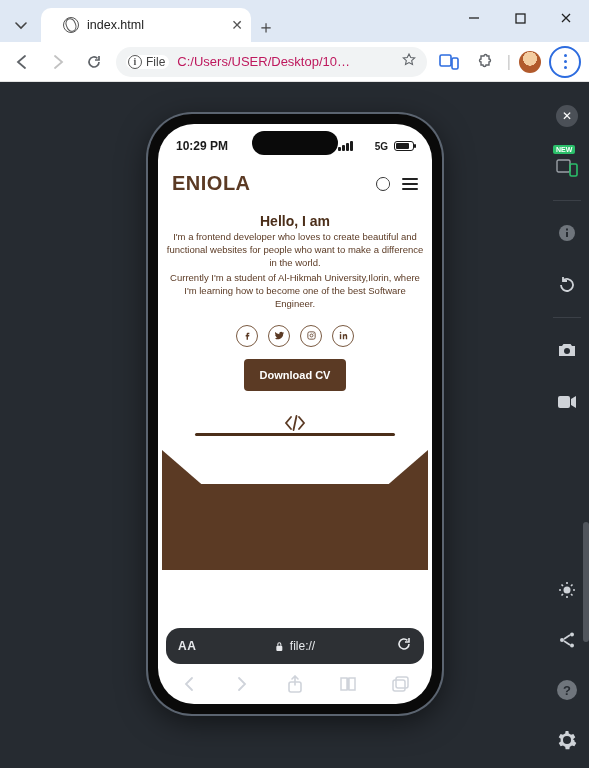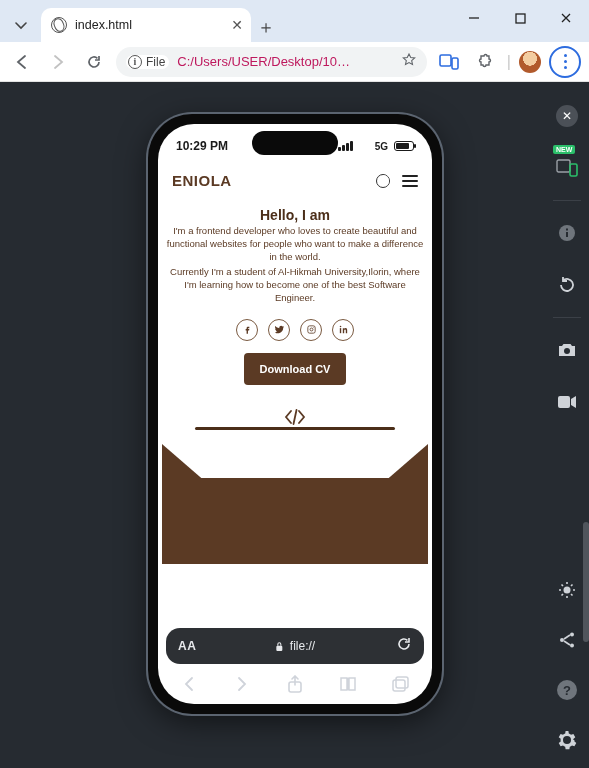--- a/index.html
+++ b/index.html
@@ -10,21 +10,21 @@
   .titlebar {
     height: 42px; background:#dfe8f4; display:flex; align-items:flex-end;
     position:relative;
   }
   .titlebar .dropdown-btn{
     width:30px;height:32px;margin:0 5px 0 6px;display:flex;align-items:center;justify-content:center;
     border-radius:8px;
   }
   .titlebar .tab{
     height:34px;background:#fff;border-radius:10px 10px 0 0;display:flex;align-items:center;
-    padding:0 10px;gap:8px;min-width:210px;position:relative;
+    padding:0 22px;gap:8px;min-width:210px;position:relative;
   }
   .titlebar .tab .favicon{
     width:16px;height:16px;border:1.3px solid #555;border-radius:50%;position:relative;
     display:flex;align-items:center;justify-content:center;
   }
   .titlebar .tab .favicon::after{
     content:"";position:absolute;width:12px;height:8px;border:1.3px solid #555;border-radius:50%/60%;
     transform:rotate(68deg);
   }
   .titlebar .tab .tab-title{font-size:12.5px;color:#222;}
@@ -106,21 +106,21 @@
   .net-label{font-size:10px;font-weight:700;color:#1a1a1a;margin-left:20px;}
   .battery{width:20px;height:10px;border:1.3px solid #1a1a1a;border-radius:3px;position:relative;margin-left:4px;}
   .battery::after{content:"";position:absolute;right:-3px;top:2px;width:2px;height:4px;background:#1a1a1a;border-radius:1px;}
   .battery .fill{position:absolute;left:1px;top:1px;bottom:1px;width:70%;background:#1a1a1a;border-radius:1px;}
 
   
   .site{flex:1;overflow:hidden;display:flex;flex-direction:column;}
   .site-header{
     display:flex;align-items:center;justify-content:space-between;padding:10px 14px 8px;
   }
-  .logo{font-weight:700;color:#5b3a24;font-size:15px;letter-spacing:.5px;}
+  .logo{font-weight:700;color:#5b3a24;font-size:20px;letter-spacing:.5px;}
   .site-header .actions{display:flex;align-items:center;gap:12px;color:#333;}
   .moon{width:14px;height:14px;border:1.5px solid #333;border-radius:50%;position:relative;overflow:hidden;}
   .moon::after{content:"";position:absolute;width:14px;height:14px;border-radius:50%;background:#fff;left:5px;top:-3px;}
   .burger{display:flex;flex-direction:column;gap:3px;}
   .burger span{display:block;width:16px;height:2px;background:#222;border-radius:1px;}
 
   .hero{padding:10px 4px 0;text-align:center;color:#4b2e19;}
   .hello{font-weight:800;font-size:14px;margin-bottom:2px;}
   .name{font-weight:800;font-size:23px;letter-spacing:.3px;margin-bottom:6px;}
   .para{font-size:9.5px;line-height:1.35;color:#5b3a24;margin:0 2px;}

